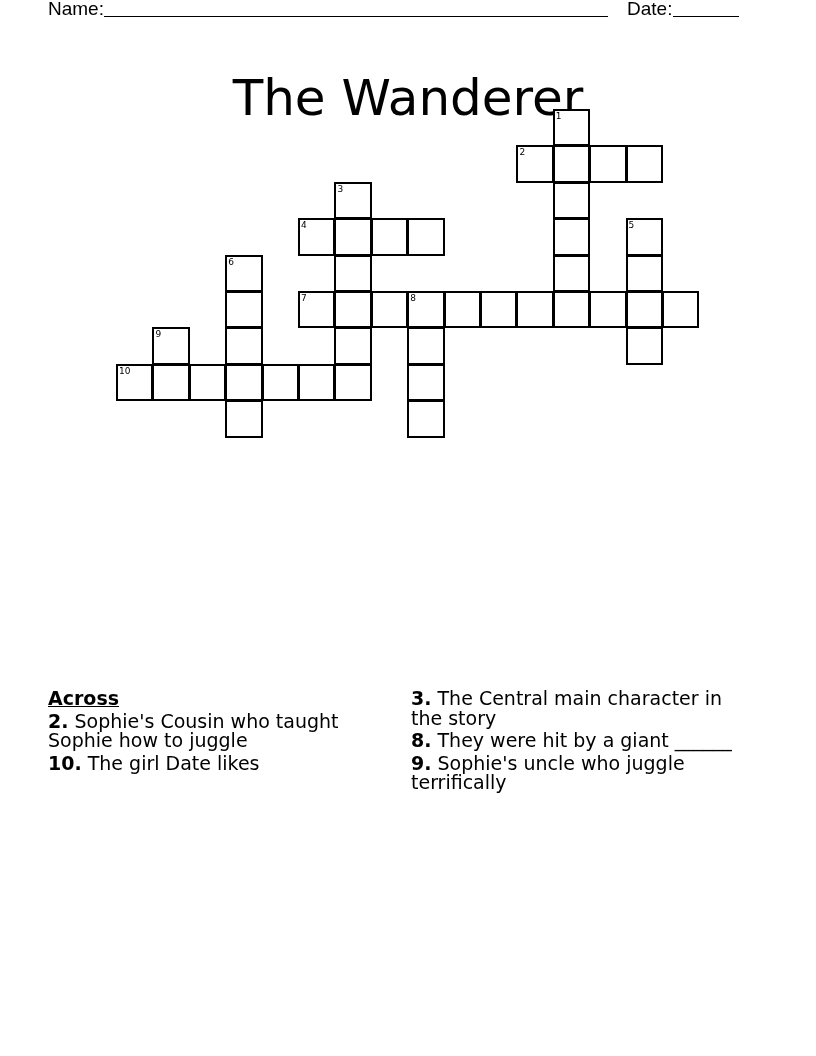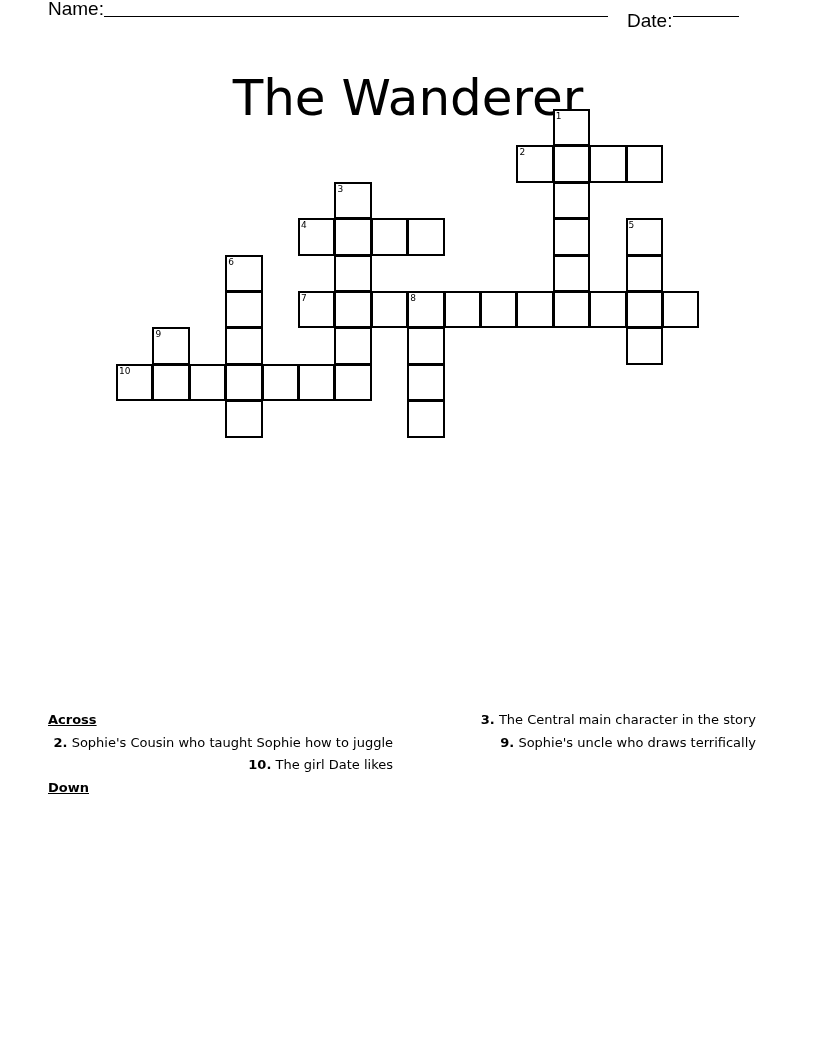--- a/index.html
+++ b/index.html
@@ -3,44 +3,44 @@
   <meta charset="utf-8">
   <style>
     html, body { margin: 0; padding: 0; background: #ffffff; }
     body { width: 816px; height: 1056px; position: relative; overflow: hidden; color: #000; }
     .header-row {
       position: absolute; top: 0; left: 0; width: 816px; height: 20px;
       font-family: "Liberation Sans", sans-serif; font-size: 19px; line-height: 18px;
     }
     .name-label { position: absolute; left: 48px; top: 0; }
     .name-line { position: absolute; left: 104px; top: 16px; width: 504px; border-bottom: 1px solid #000; }
-    .date-label { position: absolute; left: 627px; top: 12px; }
+    .date-label { position: absolute; left: 627px; top: 0; }
     .date-line { position: absolute; left: 673px; top: 16px; width: 66px; border-bottom: 1px solid #000; }
     .title {
       position: absolute; top: 34px; left: 0; width: 816px; text-align: center;
       font-family: "DejaVu Sans", sans-serif; font-size: 50px; line-height: 60px;
       letter-spacing: 0px; font-weight: normal;
     }
     .grid { position: absolute; left: 0; top: 0; width: 816px; height: 460px; }
     .cell {
       position: absolute; box-sizing: border-box; width: 37.4px; height: 37.4px;
       border: 2px solid #000; background: #fff;
     }
     .cell-num {
       position: absolute; left: 1px; top: 0px;
       font-family: "DejaVu Sans", sans-serif; font-size: 9px; line-height: 10px;
     }
     .clues {
-      position: absolute; top: 710px; font-family: "DejaVu Sans", sans-serif;
-      font-size: 13px; line-height: 19.5px;
+      position: absolute; top: 689px; font-family: "DejaVu Sans", sans-serif;
+      font-size: 19px; line-height: 19.5px;
     }
     .clues-left { left: 48px; width: 345px; }
     .clues-right { left: 411px; width: 345px; }
     .section-heading { font-weight: bold; text-decoration: underline; margin-bottom: 3px; }
-    .clue { margin-bottom: 3px; text-align: right; }
+    .clue { margin-bottom: 3px; }
     .clue-num { font-weight: bold; }
   </style>
 </head>
 <body>
 
 <div class="header-row">
   <span class="name-label">Name:</span>
   <div class="name-line"></div>
   <span class="date-label">Date:</span>
   <div class="date-line"></div>
@@ -112,19 +112,19 @@
     </div>
     <div class="cell" style="left: 188.8px; top: 363.8px;"></div>
     <div class="cell" style="left: 261.6px; top: 363.8px;"></div>
     <div class="cell" style="left: 298px; top: 363.8px;"></div>
   </div>
 
 <div class="clues clues-left">
   <div class="section-heading">Across</div>
   <div class="clue"><span class="clue-num">2.</span> <span>Sophie's Cousin who taught Sophie how to juggle</span></div>
   <div class="clue"><span class="clue-num">10.</span> <span>The girl Date likes</span></div>
-  <div class="section-heading">Down</div>
 </div>
 
 <div class="clues clues-right">
   <div class="clue"><span class="clue-num">3.</span> <span>The Central main character in the story</span></div>
-  <div class="clue"><span class="clue-num">9.</span> <span>Sophie's uncle who draws terrifically</span></div>
+  <div class="clue"><span class="clue-num">8.</span> <span>They were hit by a giant ______</span></div>
+  <div class="clue"><span class="clue-num">9.</span> <span>Sophie's uncle who juggle terrifically</span></div>
 </div>
 
 </body></html>

